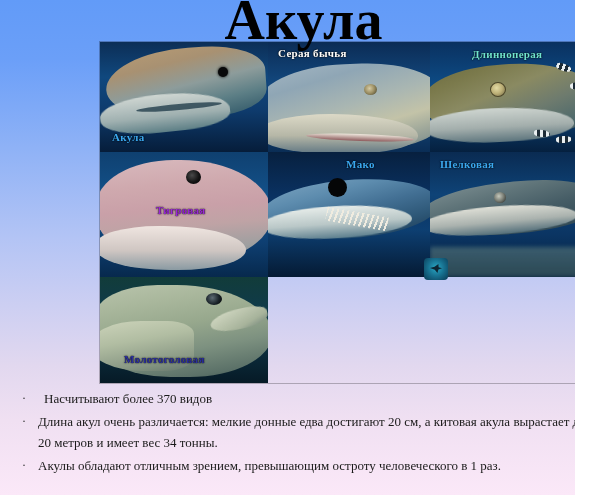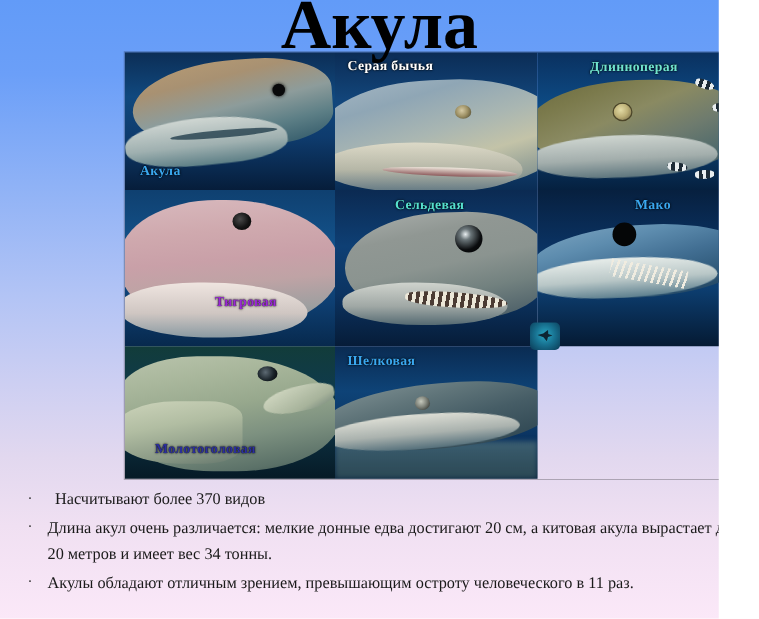--- a/index.html
+++ b/index.html
@@ -248,21 +248,21 @@
     background: linear-gradient(180deg, #efe5e0 0%, #cfc6c2 56%, #8a9aa2 100%);
     filter: blur(0.6px);
   }
   #cell-tiger .eye {
     position: absolute;
     left: 86px; top: 18px;
     width: 15px; height: 14px;
     border-radius: 50%;
     background: radial-gradient(circle at 40% 38%, #4a4a4a 0%, #141414 55%, #000 100%);
   }
-  #cell-tiger .caption { left: 72px; top: 52px; color: #9b28d6; margin-top: 32px; }
+  #cell-tiger .caption { left: 56px; top: 52px; color: #9b28d6; }
 
   
   #cell-herring {
     background: linear-gradient(180deg, #0b2a52 0%, #0e3f74 36%, #0c3462 66%, #061c38 100%);
   }
   #cell-herring .body {
     position: absolute;
     left: 8px; top: 18px;
     width: 162px; height: 86px;
     border-radius: 54% 46% 42% 56%;
@@ -493,50 +493,43 @@
       <div class="caption">Длинноперая</div>
     </div>
 
     <div class="cell" id="cell-tiger">
       <div class="body"></div>
       <div class="belly"></div>
       <div class="eye"></div>
       <div class="caption">Тигровая</div>
     </div>
 
-    <div class="cell" id="cell-herring">
+
+    <div class="cell" id="cell-mako">
       <div class="body"></div>
       <div class="belly"></div>
       <div class="teeth"></div>
       <div class="eye"></div>
-      <div class="caption">Сельдевая</div>
-    </div>
-
-    <div class="cell" id="cell-mako">
+      <div class="caption">Мако</div>
+    </div>
+
+    <div class="cell" id="cell-silky">
+      <div class="seafloor"></div>
       <div class="body"></div>
       <div class="belly"></div>
-      <div class="teeth"></div>
-      <div class="eye"></div>
-      <div class="caption">Мако</div>
+      <div class="eye"></div>
+      <div class="caption">Шелковая</div>
     </div>
 
     <div class="cell" id="cell-hammer">
       <div class="body"></div>
       <div class="hammer"></div>
       <div class="gillfin"></div>
       <div class="eye"></div>
       <div class="caption">Молотоголовая</div>
-    </div>
-
-    <div class="cell" id="cell-silky">
-      <div class="seafloor"></div>
-      <div class="body"></div>
-      <div class="belly"></div>
-      <div class="eye"></div>
-      <div class="caption">Шелковая</div>
     </div>
 
   </div>
 
   <div id="diver-badge">
     <div class="diver"></div>
   </div>
 
   <div id="bullets">
 
@@ -545,18 +538,18 @@
       <div class="bullet-text indent-one">Насчитывают более 370 видов</div>
     </div>
 
     <div class="bullet-row">
       <div class="bullet-mark">·</div>
       <div class="bullet-text">Длина акул очень различается: мелкие донные едва достигают 20 см, а китовая акула вырастает до 20 метров и имеет вес 34 тонны.</div>
     </div>
 
     <div class="bullet-row">
       <div class="bullet-mark">·</div>
-      <div class="bullet-text">Акулы обладают отличным зрением, превышающим остроту человеческого в 11 раз.</div>
+      <div class="bullet-text">Акулы обладают отличным зрением, превышающим остроту человеческого в 1 раз.</div>
     </div>
 
   </div>
 
 </div>
 
 </body></html>

